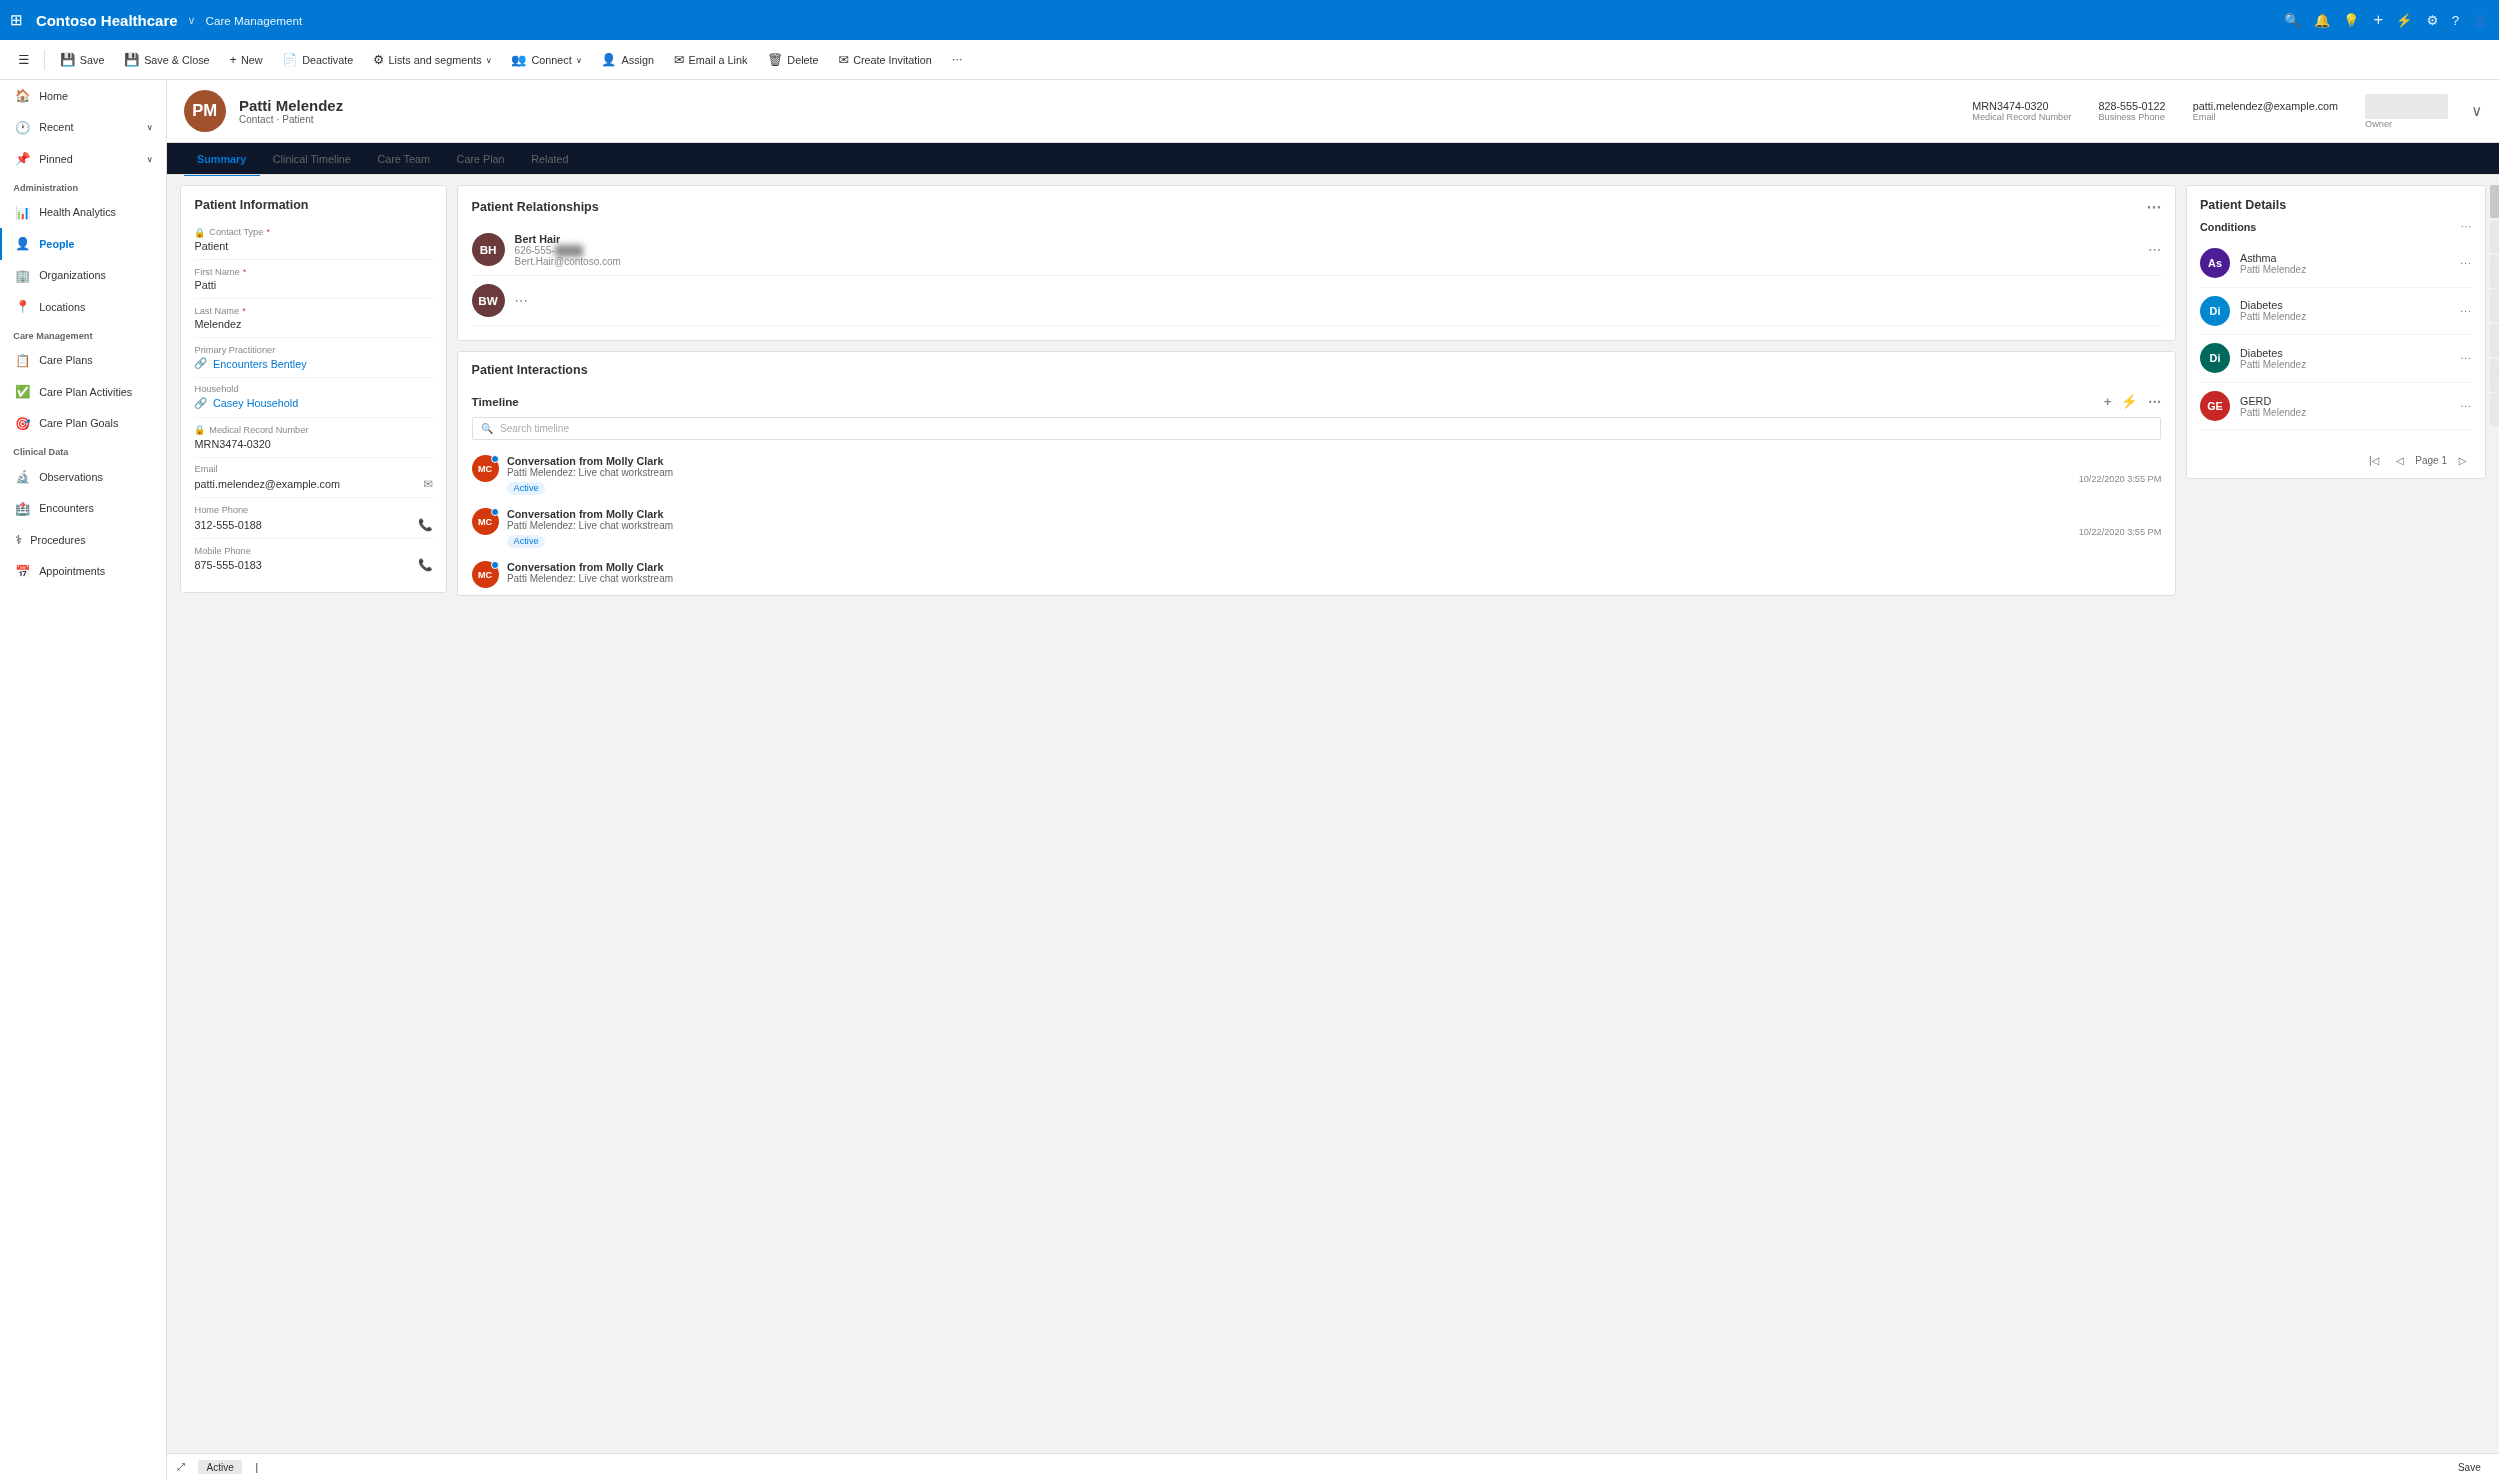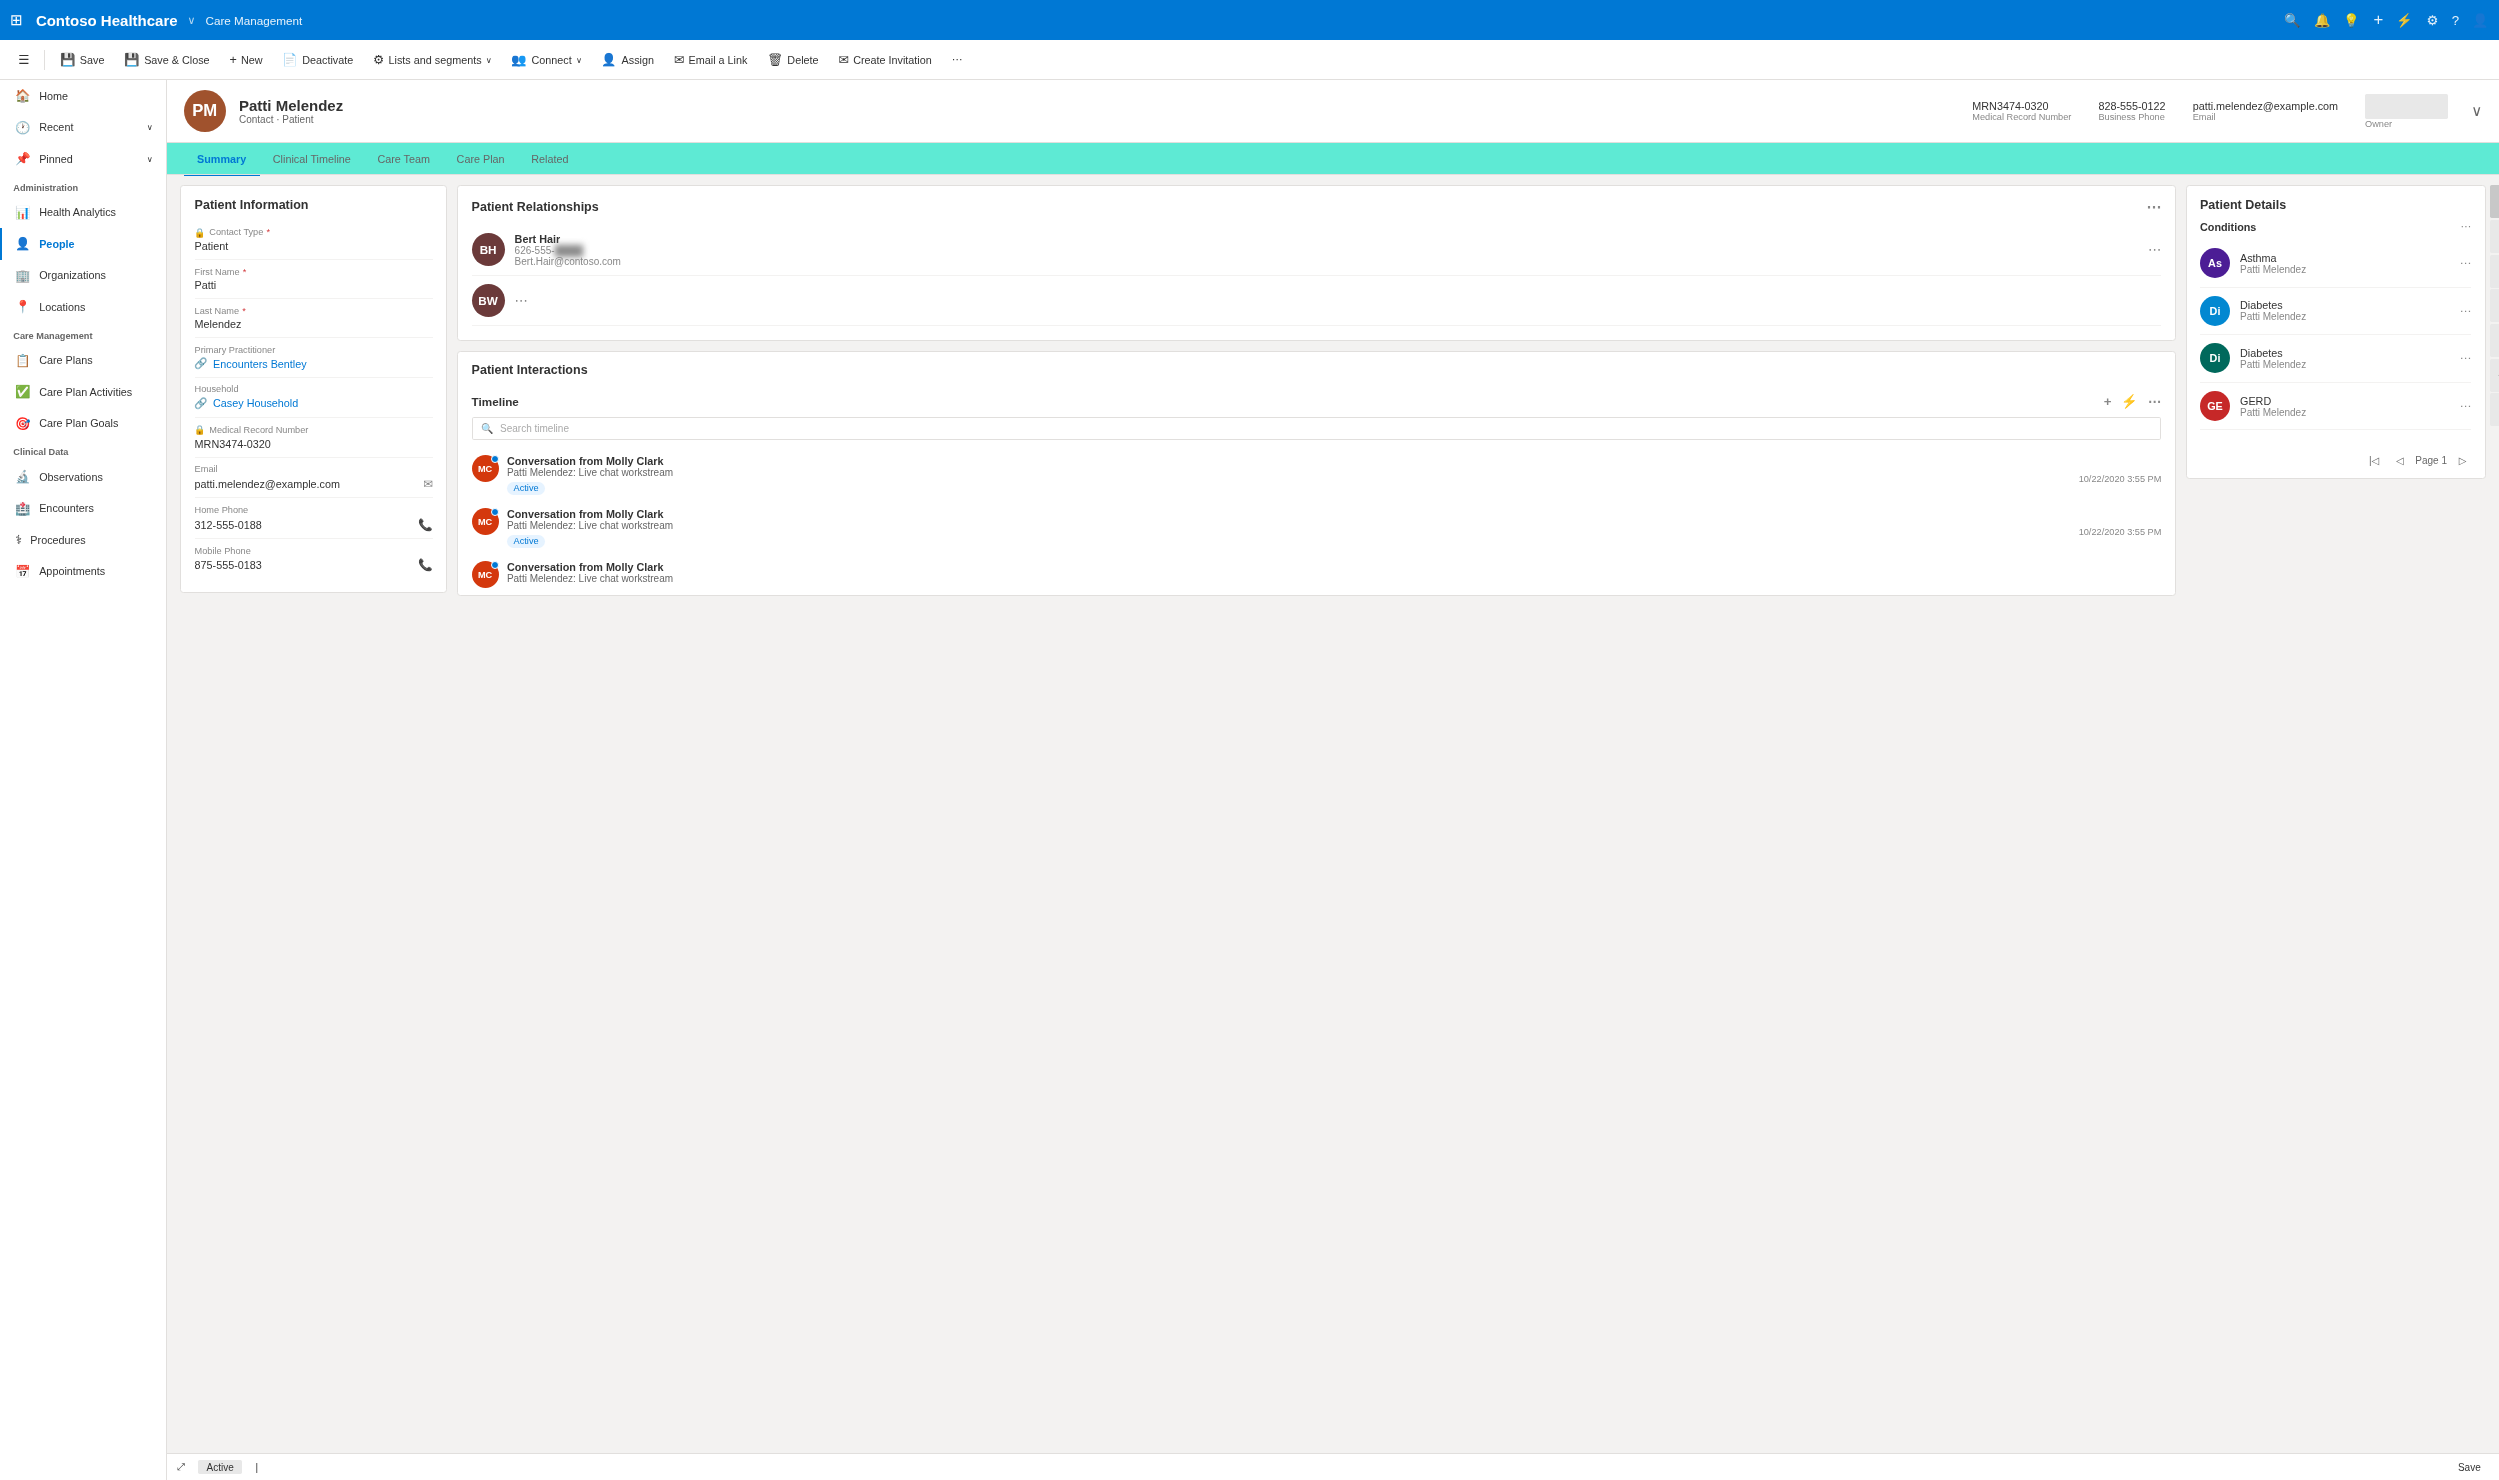--- a/index.html
+++ b/index.html
@@ -118,21 +118,21 @@
     .record-type { font-size: 10px; color: #666; }
     .record-fields { margin-left: auto; display: flex; gap: 27px; align-items: center; }
     .record-field { text-align: left; }
     .record-field-value { font-size: 10.8px; font-weight: 500; }
     .record-field-label { font-size: 9.2px; color: #888; }
     .owner-field { background: #e8e8e8; padding: 3.3px 8.3px; border-radius: 1.7px; min-width: 83px; height: 25px; }
     .record-collapse { font-size: 15px; cursor: pointer; color: #666; margin-left: 10px; }
 
     
     .tab-bar {
-      background: #5eead4;
+      background: #0f172a;
       border-bottom: 1.7px solid #e1dfdd;
       display: flex;
       padding: 0 16.7px;
       gap: 0;
     }
     .tab-item {
       padding: 10px 13.3px;
       cursor: pointer;
       font-size: 10.8px;
       color: #666;

